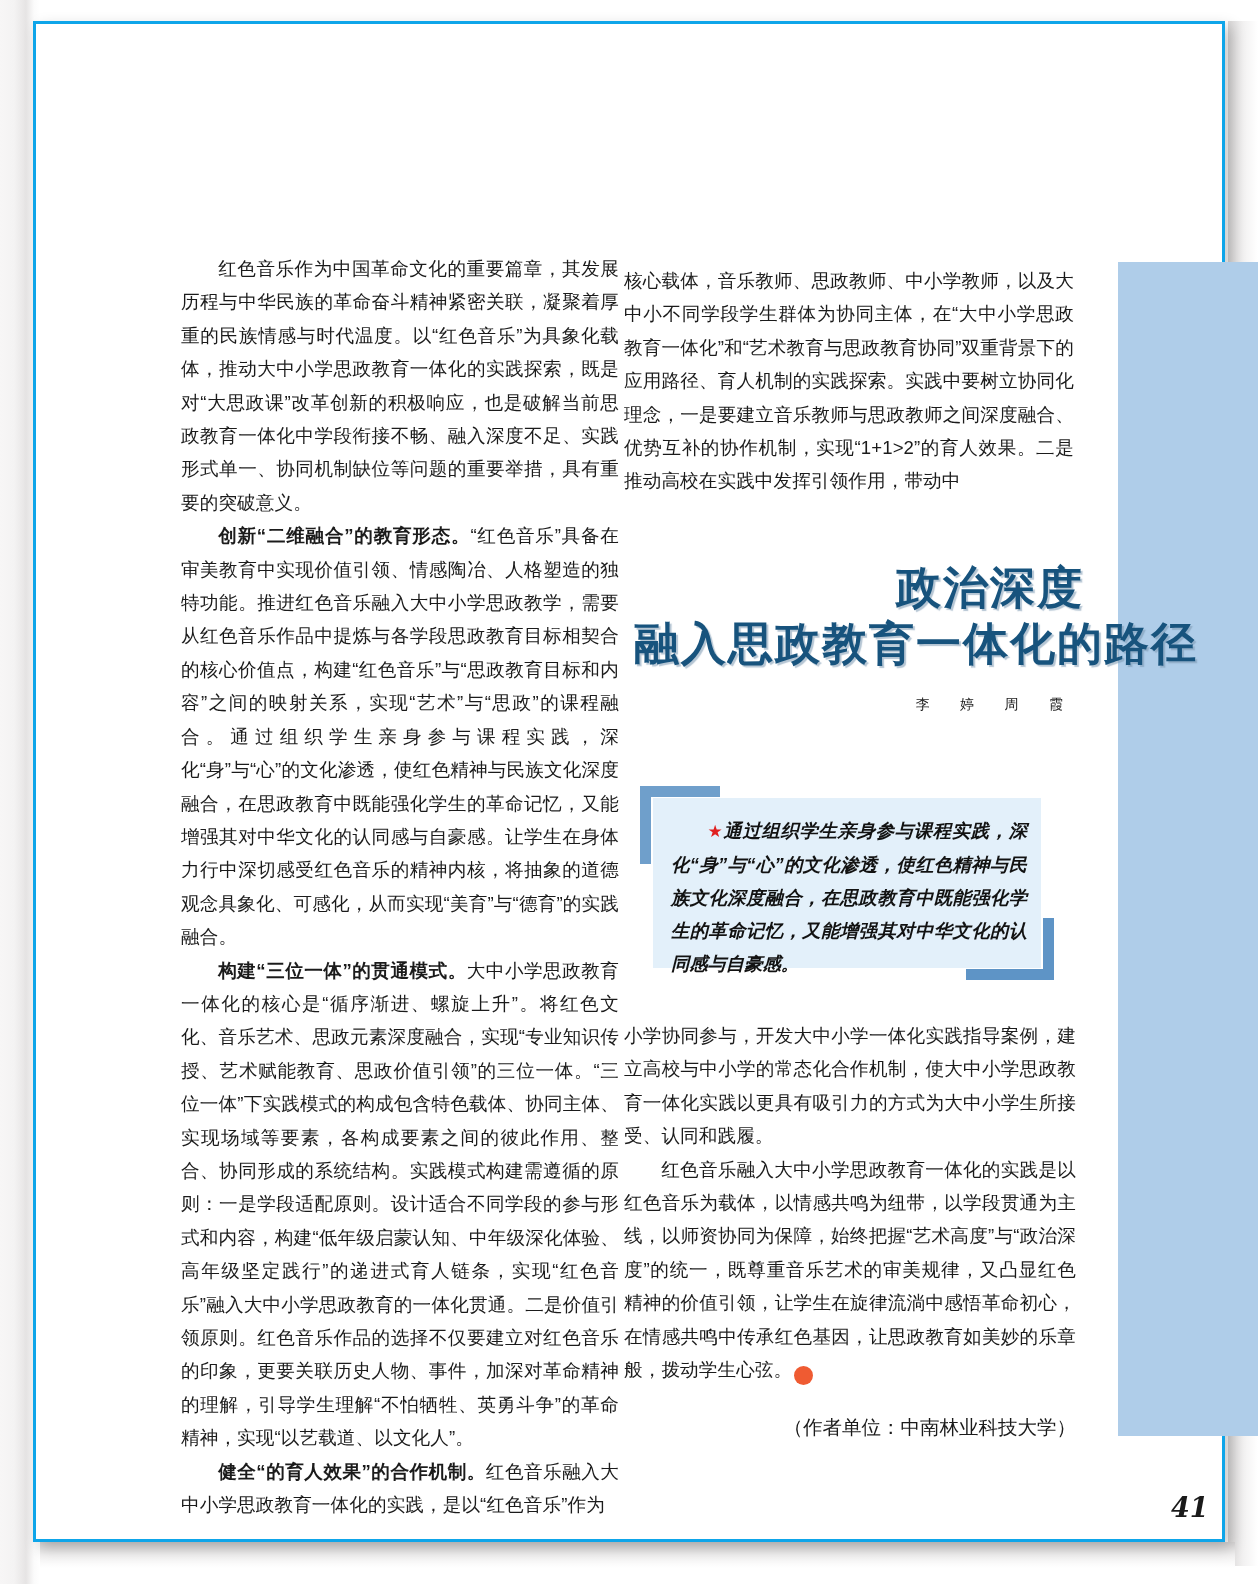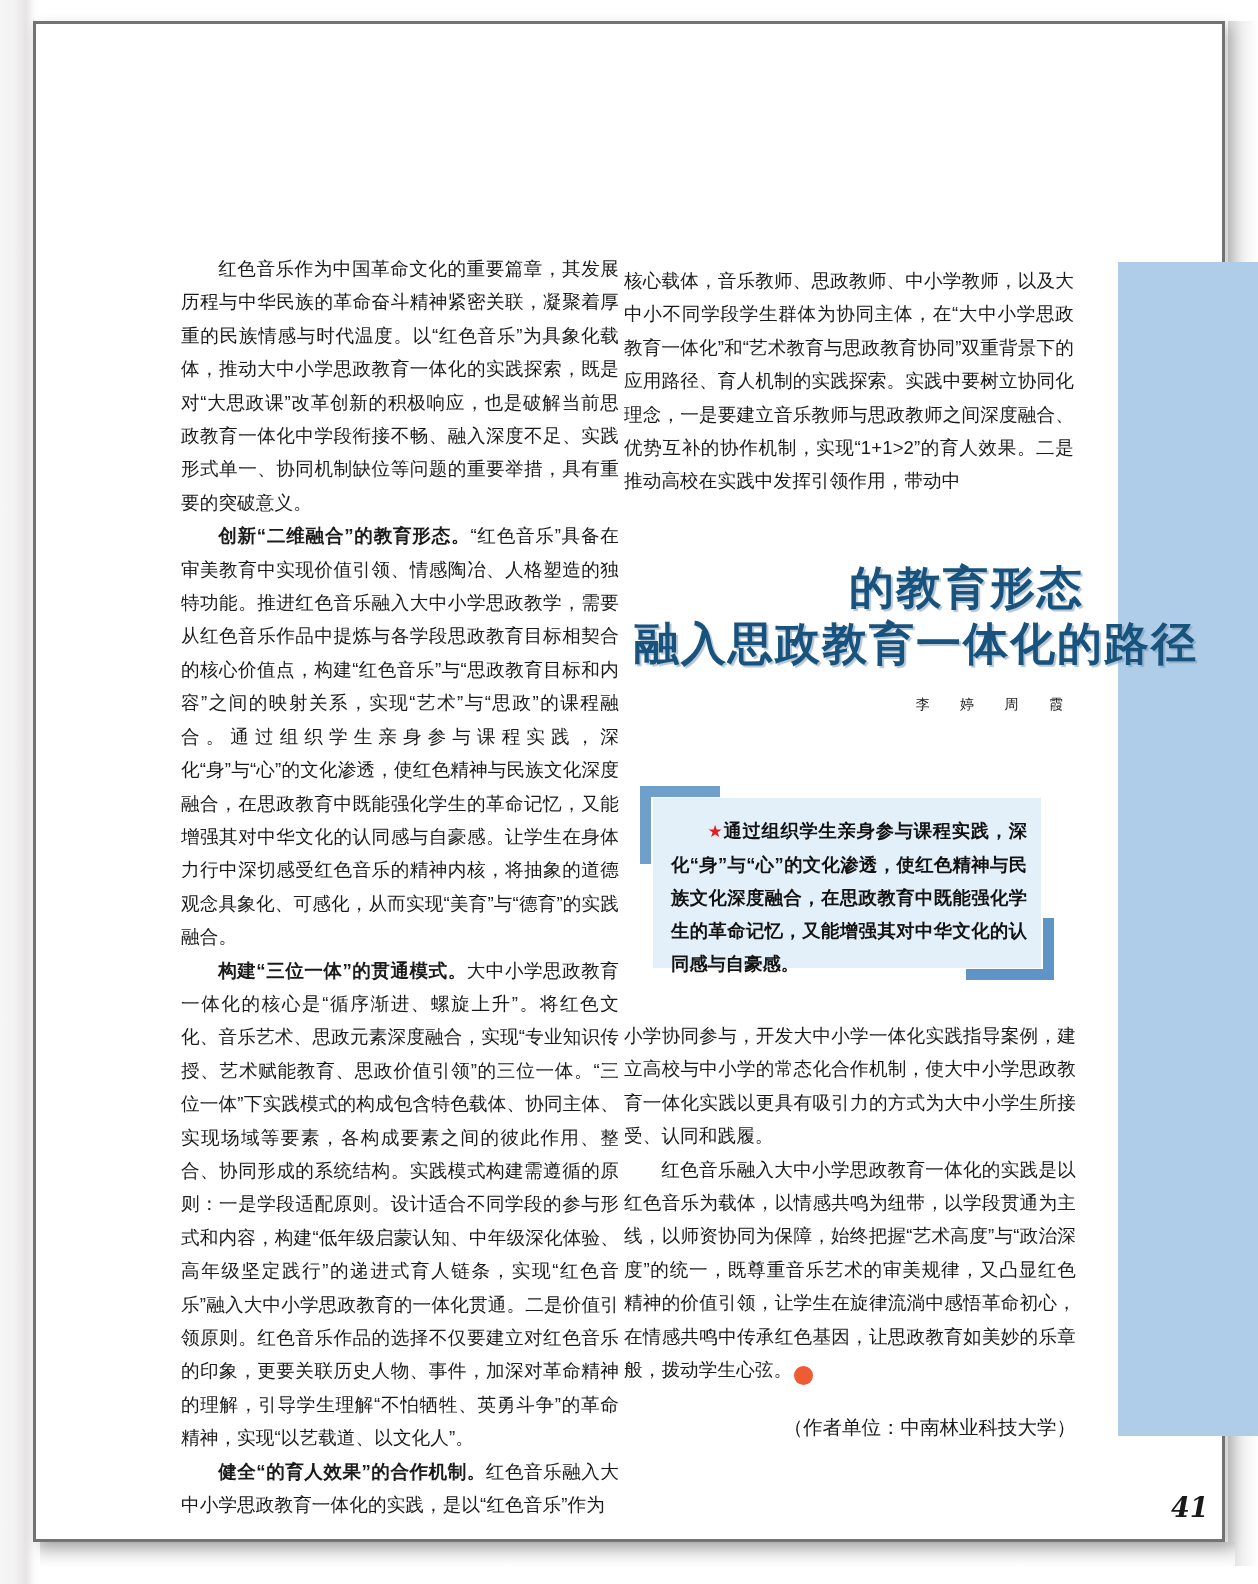--- a/index.html
+++ b/index.html
@@ -23,21 +23,21 @@
     width: 1258px; height: 1584px;
     background:
       linear-gradient(to right, #f7f6f6 0px, #f4f3f3 14px, #e6e4e4 26px, #fbfbfb 34px, #ffffff 40px),
       #ffffff;
   }
   #page-sheet {
     position: absolute;
     left: 33px;  top: 21px;
     width: 1192px; height: 1521px;
     background: #ffffff;
-    border: 3px solid #737373;
+    border: 3px solid #0ea5e9;
     box-sizing: border-box;
     box-shadow: 6px 6px 14px rgba(0,0,0,0.22);
   }
   #right-shade {
     position: absolute;
     left: 1228px; top: 21px;
     width: 30px; height: 1545px;
     background: linear-gradient(to right, #d9d7d7, #f2f1f1, #ffffff);
   }
   #bottom-shade {
@@ -133,20 +133,21 @@
     width: 388px; height: 170px;
     background: #e3f0fa;
     padding: 16px 14px 10px 18px;
     box-sizing: border-box;
     font-size: 18.3px;
     line-height: 33px;
     color: #121212;
     font-weight: 600;
     text-align: justify;
     text-justify: inter-ideograph;
+    font-style: italic;
   }
   #quote-body p { margin: 0; text-indent: 2em; }
   .star { color: #e02020; font-size: 17px; }
 
   
   .endmark {
     display: inline-block;
     width: 19px; height: 19px;
     border-radius: 50%;
     background: #ef5b32;
@@ -200,21 +201,21 @@
     <p><b>创新“二维融合”的教育形态。</b><span>“红色音乐”具备在审美教育中实现价值引领、情感陶冶、人格塑造的独特功能。推进红色音乐融入大中小学思政教学，需要从红色音乐作品中提炼与各学段思政教育目标相契合的核心价值点，构建“红色音乐”与“思政教育目标和内容”之间的映射关系，实现“艺术”与“思政”的课程融合。通过组织学生亲身参与课程实践，深化“身”与“心”的文化渗透，使红色精神与民族文化深度融合，在思政教育中既能强化学生的革命记忆，又能增强其对中华文化的认同感与自豪感。让学生在身体力行中深切感受红色音乐的精神内核，将抽象的道德观念具象化、可感化，从而实现“美育”与“德育”的实践融合。</span></p>
     <p><b>构建“三位一体”的贯通模式。</b><span>大中小学思政教育一体化的核心是“循序渐进、螺旋上升”。将红色文化、音乐艺术、思政元素深度融合，实现“专业知识传授、艺术赋能教育、思政价值引领”的三位一体。“三位一体”下实践模式的构成包含特色载体、协同主体、实现场域等要素，各构成要素之间的彼此作用、整合、协同形成的系统结构。实践模式构建需遵循的原则：一是学段适配原则。设计适合不同学段的参与形式和内容，构建“低年级启蒙认知、中年级深化体验、高年级坚定践行”的递进式育人链条，实现“红色音乐”融入大中小学思政教育的一体化贯通。二是价值引领原则。红色音乐作品的选择不仅要建立对红色音乐的印象，更要关联历史人物、事件，加深对革命精神的理解，引导学生理解“不怕牺牲、英勇斗争”的革命精神，实现“以艺载道、以文化人”。</span></p>
     <p><b>健全“的育人效果”的合作机制。</b><span>红色音乐融入大中小学思政教育一体化的实践，是以“红色音乐”作为</span></p>
   </div>
 
   <div class="col" id="col-right-top">
     <p class="noindent"><span>核心载体，音乐教师、思政教师、中小学教师，以及大中小不同学段学生群体为协同主体，在“大中小学思政教育一体化”和“艺术教育与思政教育协同”双重背景下的应用路径、育人机制的实践探索。实践中要树立协同化理念，一是要建立音乐教师与思政教师之间深度融合、优势互补的协作机制，实现“1+1&gt;2”的育人效果。二是推动高校在实践中发挥引领作用，带动中</span></p>
   </div>
 
   <div id="headline-wrap">
-    <div class="headline-line">的教育形态</div>
+    <div class="headline-line">政治深度</div>
     <div class="headline-line">融入思政教育一体化的路径</div>
   </div>
   <div id="byline">李 婷 周 霞</div>
 
   <div id="quote-block">
     <div id="quote-accent-tl"></div>
     <div id="quote-accent-br"></div>
     <div id="quote-body">
       <p><span class="star">★</span><span>通过组织学生亲身参与课程实践，深化“身”与“心”的文化渗透，使红色精神与民族文化深度融合，在思政教育中既能强化学生的革命记忆，又能增强其对中华文化的认同感与自豪感。</span></p>
     </div>

